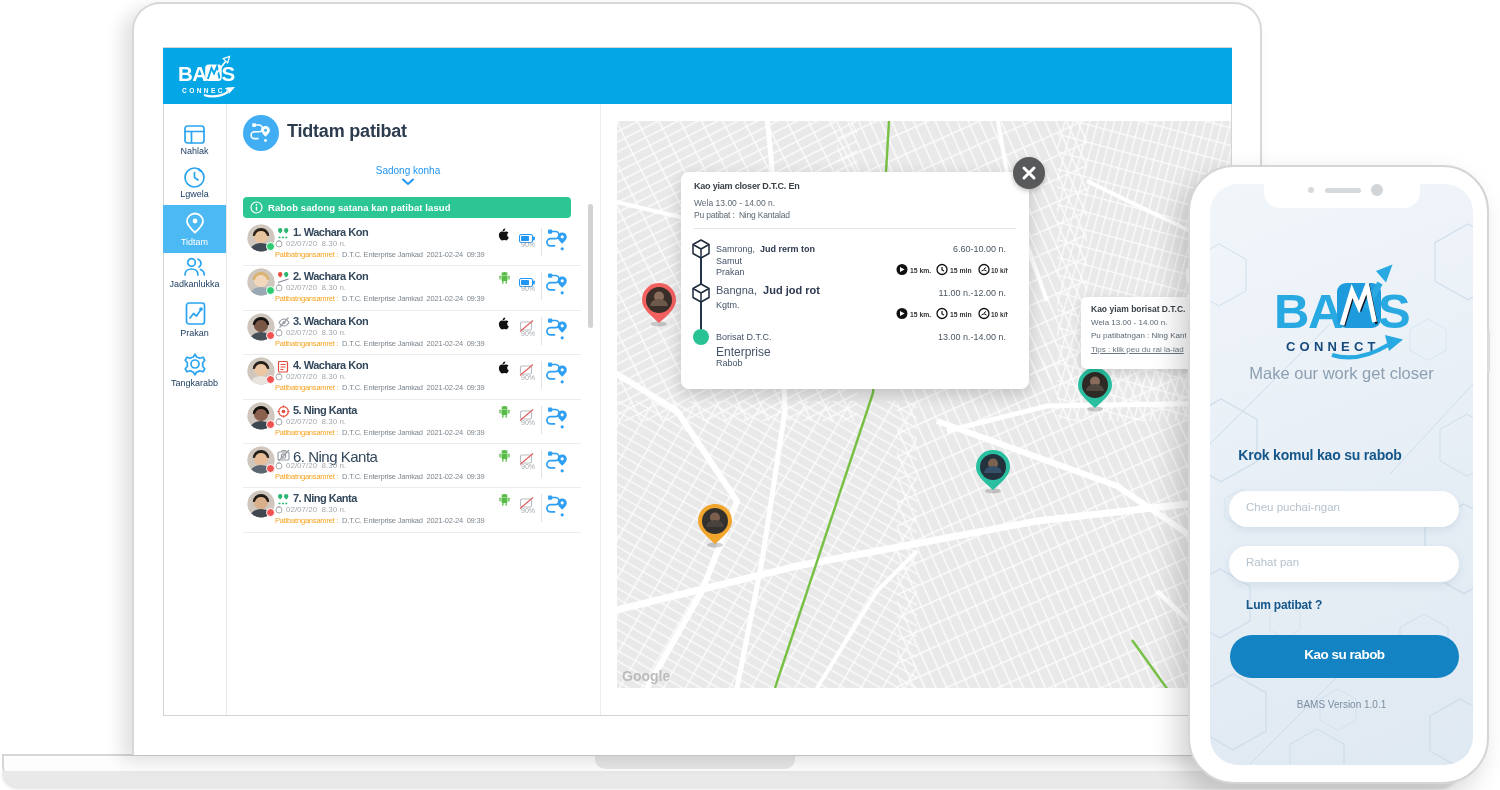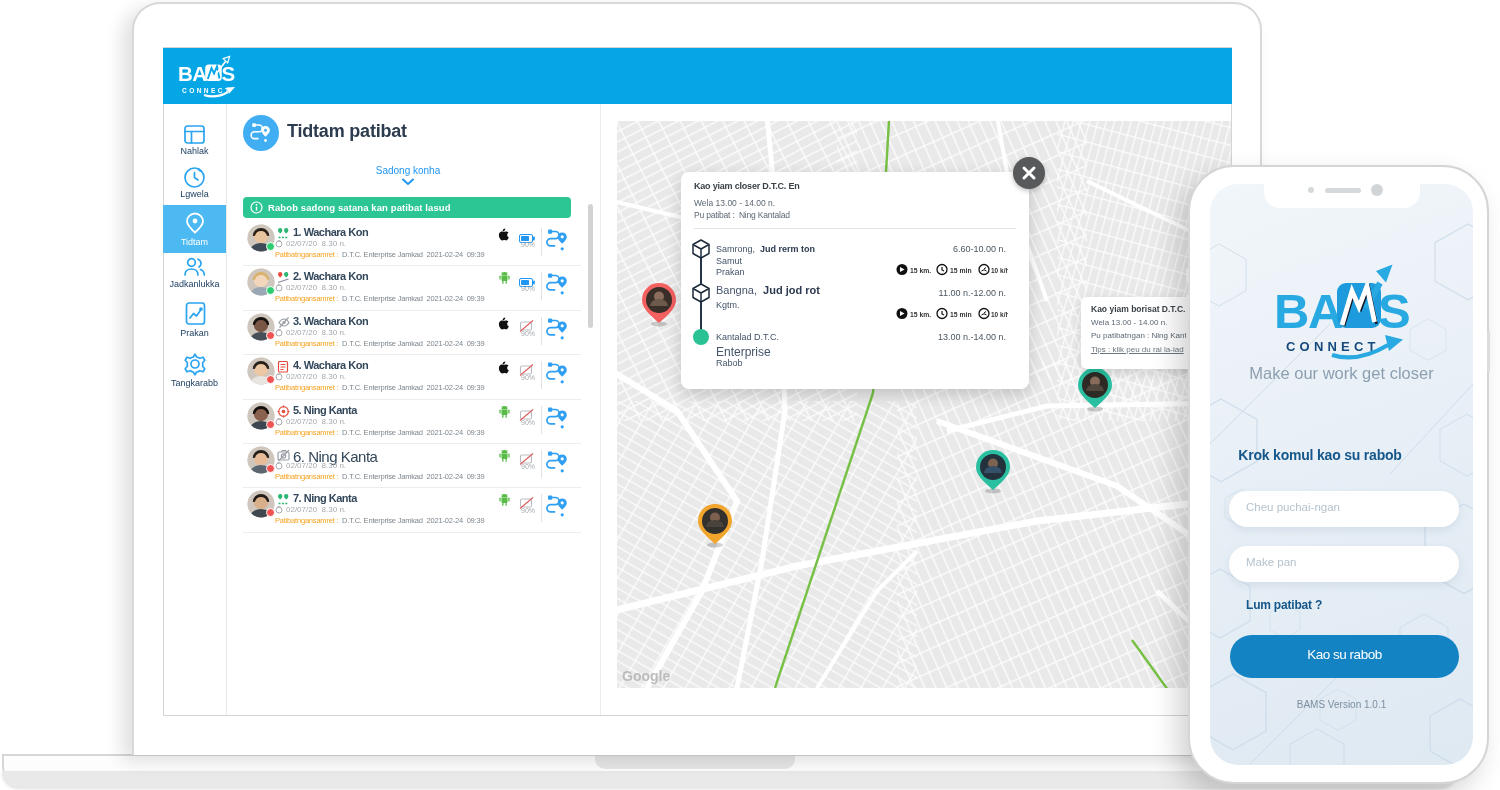--- a/index.html
+++ b/index.html
@@ -143,21 +143,21 @@
       <circle cx="6" cy="6.5" r="5.5" fill="#111"></circle>
       <path d="M4,9 L8.5,6.5 L4,4 Z" fill="#fff"></path>
       <text x="14" y="9.5" font-size="6.8" font-weight="bold" fill="#333">15 km.</text>
       <circle cx="46" cy="6.5" r="5" fill="none" stroke="#111" stroke-width="1.3"></circle>
       <path d="M46,4 L46,7 L48,8" stroke="#111" stroke-width="1.2" fill="none"></path>
       <text x="54" y="9.5" font-size="6.8" font-weight="bold" fill="#333">15 min</text>
       <circle cx="88" cy="6.5" r="5" fill="none" stroke="#111" stroke-width="1.3"></circle>
       <path d="M85.5,8 a3.5,3.5 0 0 1 5,0 M88,6 L90,4.5" stroke="#111" stroke-width="1" fill="none"></path>
       <text x="95" y="9.5" font-size="6.5" font-weight="bold" fill="#333">10 k/h</text>
     </svg></div>
-<div class="abs" style="left:716px;top:332px;font-size:9px;color:#44546a">Kantalad D.T.C.</div>
+<div class="abs" style="left:716px;top:332px;font-size:9px;color:#44546a">Borisat D.T.C.</div>
 <div class="abs" style="left:716px;top:345px;font-size:12px;color:#44546a">Enterprise</div>
 <div class="abs" style="left:716px;top:358px;font-size:9px;color:#44546a">Rabob</div>
 <div class="abs" style="left:886px;top:332px;width:120px;text-align:right;font-size:9px;color:#4a5560">13.00 n.-14.00 n.</div>
 <div class="abs dot" style="left:1013px;top:157px;width:32px;height:32px;background:#58595b;box-shadow:0 2px 5px rgba(0,0,0,0.25)"></div>
 <svg class="abs" style="left:1013px;top:157px" width="32" height="32" viewBox="0 0 32 32">
     <path d="M11,11 L21,21 M21,11 L11,21" stroke="#fff" stroke-width="3" stroke-linecap="round"></path>
   </svg>
 <div class="abs" id="card2" style="left:1081px;top:297px;width:116px;height:72px;background:#fff;border-radius:6px 0 0 6px;box-shadow:0 4px 12px rgba(0,0,0,0.15)"></div>
 <div class="abs" style="left:1091px;top:304px;width:110px;font-size:8.5px;font-weight:bold;color:#3a4248;white-space:nowrap;overflow:hidden">Kao yiam borisat D.T.C. E</div>
 <div class="abs" style="left:1091px;top:318px;font-size:8px;color:#5c6874;white-space:nowrap">Wela 13.00 - 14.00 n.</div>
@@ -644,24 +644,24 @@
 <div class="abs" style="left:1286px;top:339px;font-size:13px;font-weight:bold;letter-spacing:4.2px;color:#174a7c">CONNECT</div>
 <svg class="abs" style="left:1328px;top:330px" width="80" height="32" viewBox="0 0 80 32">
     <path d="M4,25 Q30,33 60,15" stroke="#29a9e1" stroke-width="4.2" fill="none"></path>
     <path d="M57,5 L75,9.5 L61,21 Z" fill="#29a9e1"></path>
   </svg>
 <div class="abs" style="left:1210px;top:364px;width:263px;text-align:center;font-size:16.5px;color:#8c9fb1">Make our work get closer</div>
 <div class="abs" style="left:1210px;top:447px;width:220px;text-align:center;font-size:14px;font-weight:bold;color:#15578a;letter-spacing:-0.2px">Krok komul kao su rabob</div>
 <div class="abs" style="left:1229px;top:491px;width:230px;height:36px;background:#fff;border-radius:18px;box-shadow:0 3px 8px rgba(120,150,180,0.18)"></div>
 <div class="abs" style="left:1246px;top:501px;font-size:11.5px;color:#b6c3cd">Cheu puchai-ngan</div>
 <div class="abs" style="left:1229px;top:546px;width:230px;height:36px;background:#fff;border-radius:18px;box-shadow:0 3px 8px rgba(120,150,180,0.18)"></div>
-<div class="abs" style="left:1246px;top:556px;font-size:11.5px;color:#b6c3cd">Make pan</div>
+<div class="abs" style="left:1246px;top:556px;font-size:11.5px;color:#b6c3cd">Rahat pan</div>
 <div class="abs" style="left:1246px;top:598px;font-size:12px;font-weight:bold;color:#15578a;letter-spacing:-0.2px">Lum patibat ?</div>
 <div class="abs" style="left:1230px;top:635px;width:229px;height:43px;background:#1483c4;border-radius:22px"></div>
-<div class="abs" style="left:1230px;top:647px;width:229px;text-align:center;font-size:13.5px;font-weight:normal;color:#fff;letter-spacing:-0.5px">Kao su rabob</div>
+<div class="abs" style="left:1230px;top:647px;width:229px;text-align:center;font-size:13.5px;font-weight:bold;color:#fff;letter-spacing:-0.5px">Kao su rabob</div>
 <div class="abs" style="left:1210px;top:699px;width:263px;text-align:center;font-size:10px;color:#7b8ea0">BAMS Version 1.0.1</div>
 <div class="abs dot" style="left:1308px;top:187px;width:6px;height:6px;background:#d6d9db"></div>
 <div class="abs" style="left:1325px;top:188px;width:36px;height:5px;background:#d6d9db;border-radius:3px"></div>
 <div class="abs dot" style="left:1371px;top:184px;width:12px;height:12px;background:#d2d5d8"></div>
 <div class="abs" style="left:1186px;top:268px;width:3px;height:14px;background:#dcdcdc;border-radius:2px"></div>
 <div class="abs" style="left:1186px;top:294px;width:3px;height:27px;background:#dcdcdc;border-radius:2px"></div>
 <div class="abs" style="left:1186px;top:330px;width:3px;height:27px;background:#dcdcdc;border-radius:2px"></div>
 <div class="abs" style="left:1487px;top:330px;width:3px;height:42px;background:#dcdcdc;border-radius:2px"></div>
 
 </body></html>

